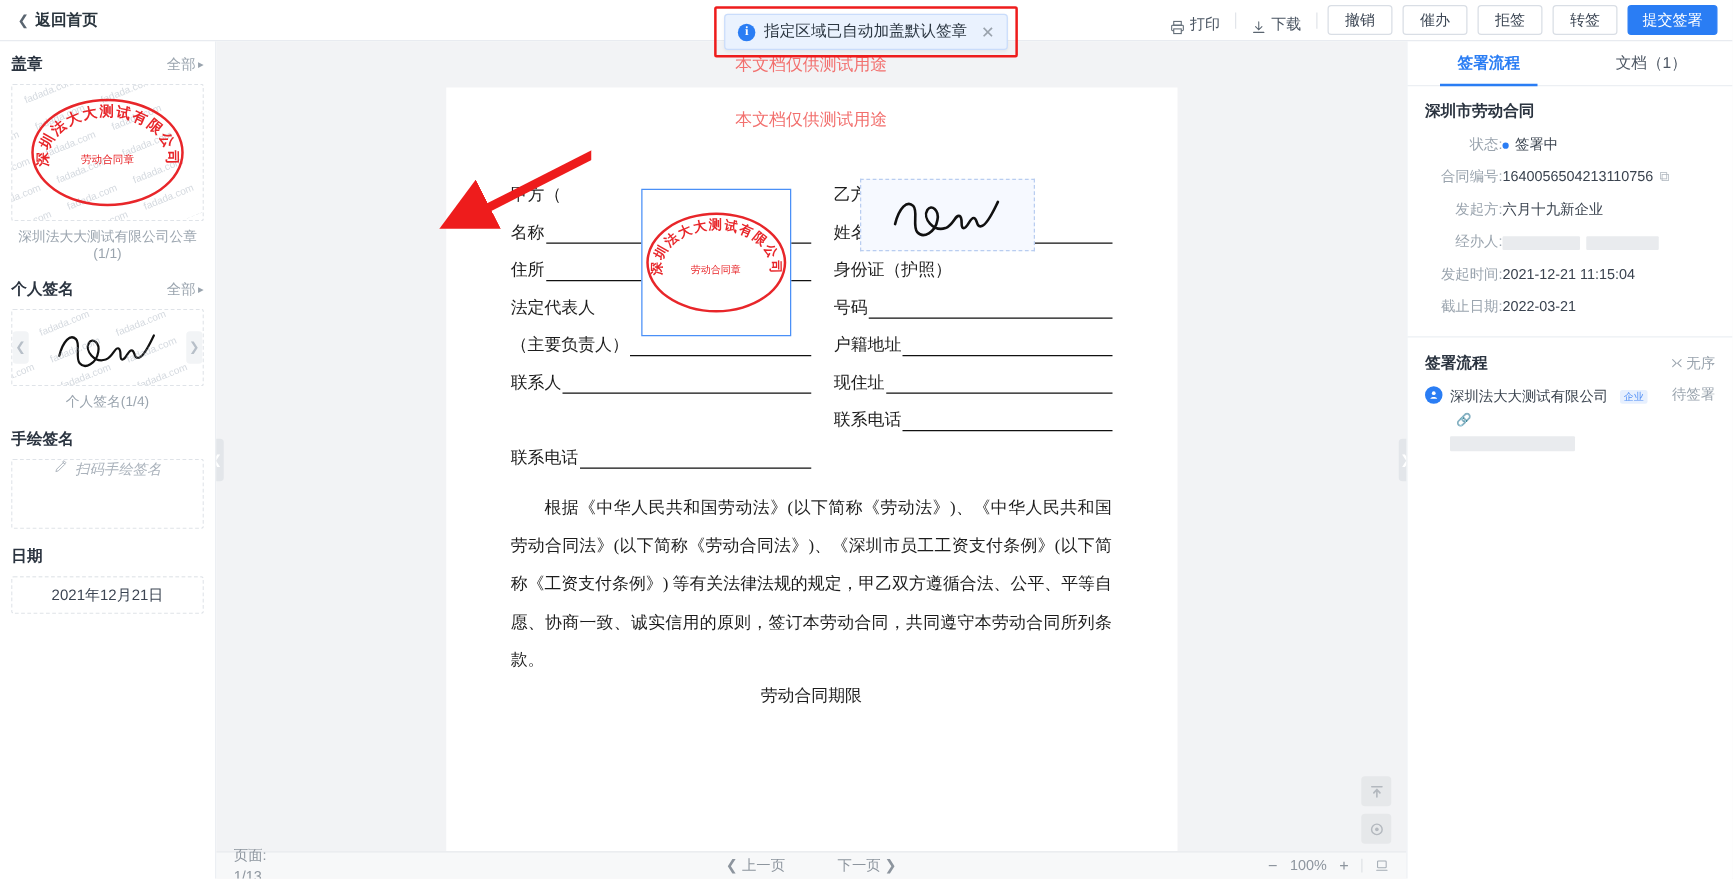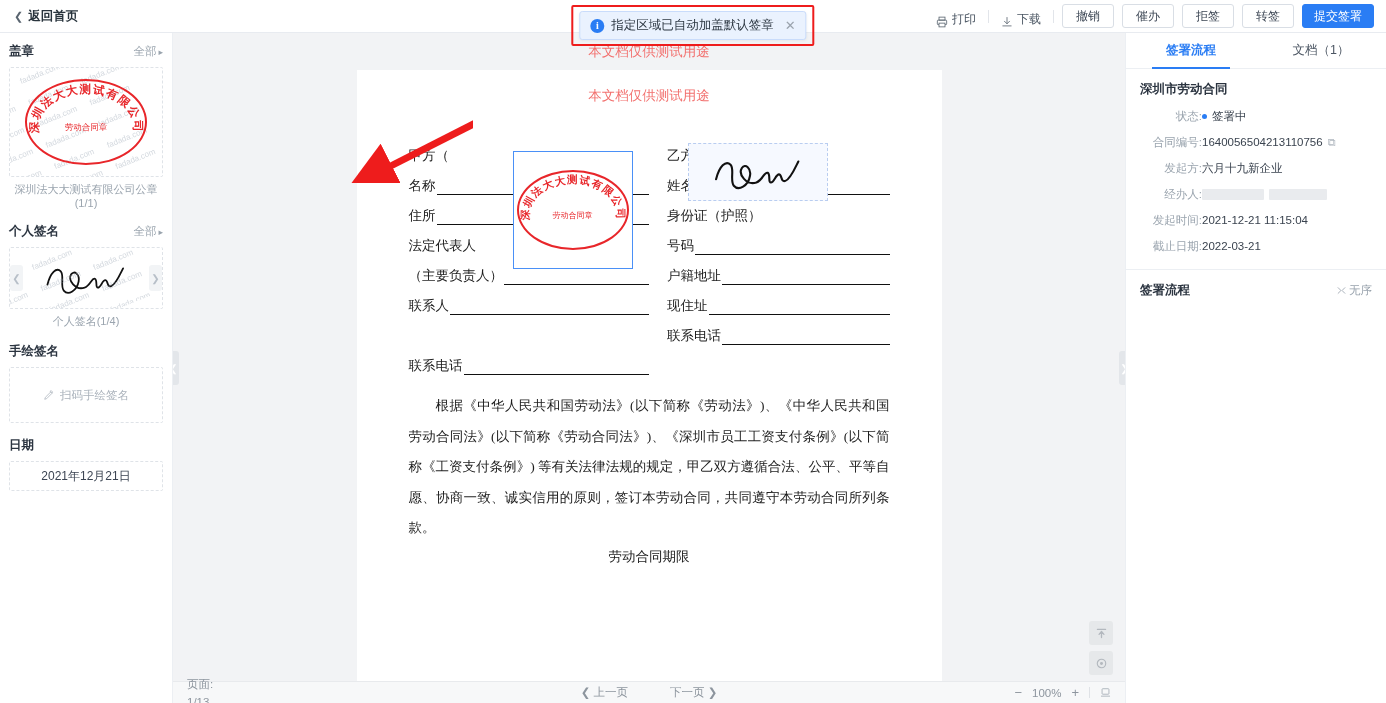--- a/index.html
+++ b/index.html
@@ -100,22 +100,22 @@
   }
   .arrow-nub {
     position: absolute; width: 13px; height: 26px; background: #f2f4f6;
     border-radius: 3px; display: flex; align-items: center; justify-content: center;
     color: #b7bfc8; font-size: 10px; cursor: pointer; top: 50%; transform: translateY(-50%);
   }
   .arrow-nub.l { left: 0px; } .arrow-nub.r { right: 0px; }
 
   .draw-card {
     border: 1px dashed #dfe3e8; border-radius: 2px; height: 56px;
-    display: flex; align-items: center; justify-content: center; gap: 6px;
-    font-size: 11.5px; color: #aab2bb; cursor: pointer; margin-top: 2px;
+    display: flex; align-items: flex-start; justify-content: center; gap: 6px;
+    font-size: 11.5px; color: #aab2bb; cursor: pointer; margin-top: 2px; font-style: italic;
   }
   .date-card {
     border: 1px dashed #dfe3e8; border-radius: 2px; height: 30px;
     display: flex; align-items: center; justify-content: center;
     font-size: 12px; color: #3b4452; cursor: pointer; margin-top: 2px;
   }
   .lp-section-title { font-size: 12.5px; font-weight: 700; color: #2b3440; margin: 14px 0 7px; }
 
   
   .wm {
@@ -579,16 +579,33 @@
       <div class="flow-head">
         <div class="flow-title">签署流程</div>
         <div class="flow-order">
           <svg width="9" height="9" viewBox="0 0 16 16">
             <path d="M2 3 L7 8 L2 13 M14 3 L9 8 L14 13" fill="none" stroke="#9aa4ae" stroke-width="1.5" stroke-linecap="round"></path>
           </svg>
           <span>无序</span>
         </div>
       </div>
 
+      <div class="flow-item">
+        <div class="flow-avatar">
+          <svg width="8" height="8" viewBox="0 0 16 16">
+            <circle cx="8" cy="5" r="3" fill="#fff"></circle>
+            <path d="M2.5 14 C3 10 13 10 13.5 14 Z" fill="#fff"></path>
+          </svg>
+        </div>
+        <div>
+          <span class="flow-name">深圳法大大测试有限公司</span>
+          <span class="mini-badge">企业</span>
+          <span class="link-ic">🔗</span>
+          <div style="margin-top:5px">
+            <span class="masked" style="width:100px;height:12px;display:block"></span>
+          </div>
+        </div>
+        <div class="flow-status">待签署</div>
+      </div>
     </div>
 
   </div>
 </div>
 
 </body></html>

